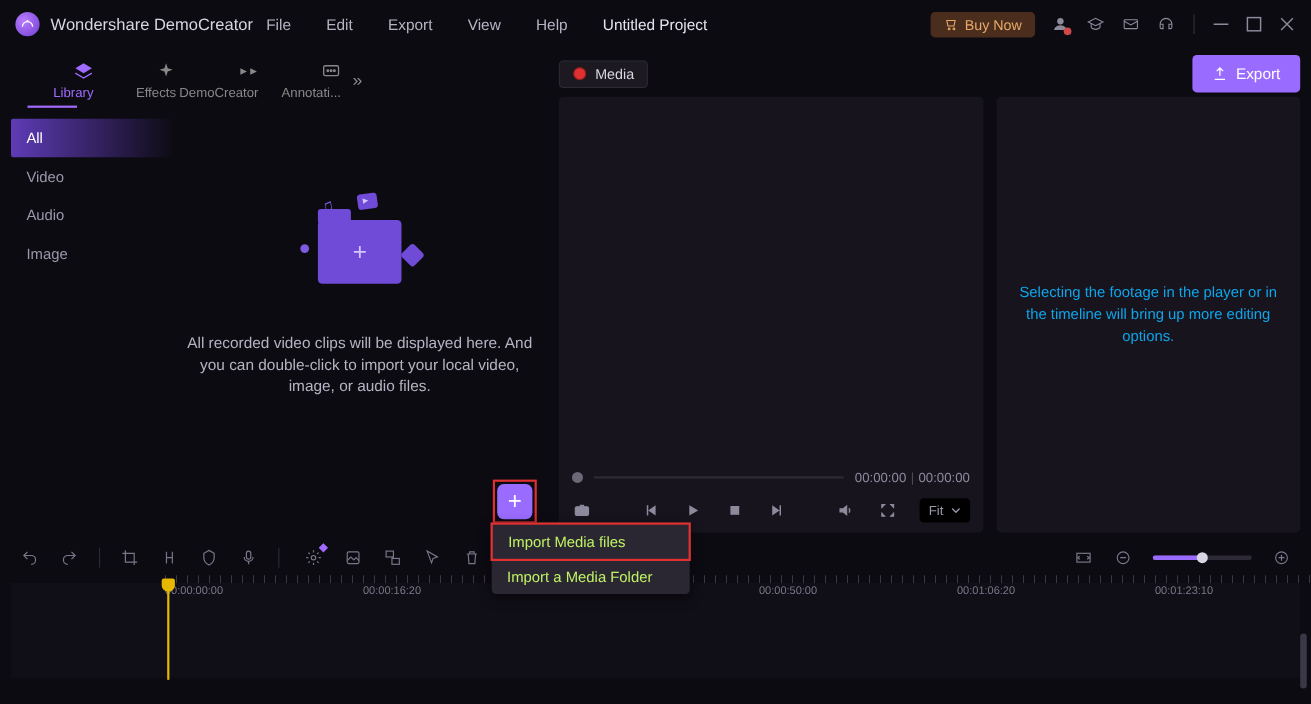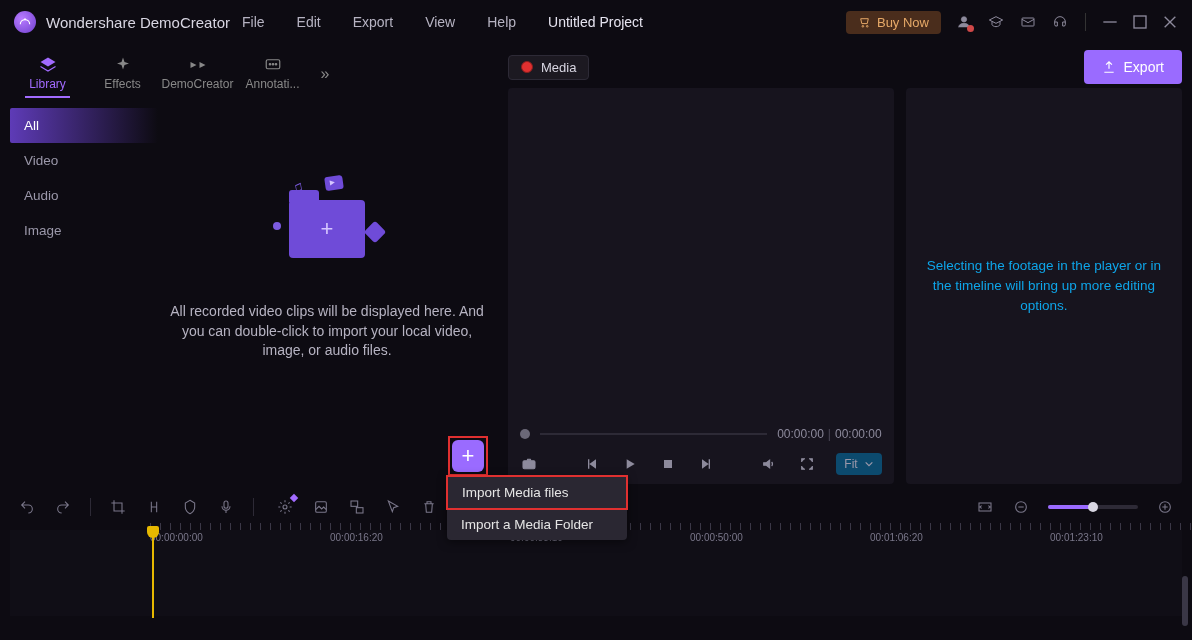--- a/index.html
+++ b/index.html
@@ -21,21 +21,21 @@
 .r-ico svg { width:16px; height:16px; stroke:#8d8a9c; }
 .vdiv { width:1px; height:18px; background:#333; margin:0 2px; }
 .win-btn { width:16px; height:16px; display:flex; align-items:center; justify-content:center; color:#888; }
 
 
 .main { display:flex; height:440px; padding:6px 10px 0; gap:12px; }
 
 
 .leftcol { width:489px; display:flex; flex-direction:column; }
 .tabs-row { display:flex; align-items:center; height:48px; }
-.tab { flex:0 0 auto; width:75px; display:flex; flex-direction:column; align-items:center; justify-content:center; gap:4px; height:48px; font-size:12px; color:#888; cursor:default; position:relative; }
+.tab { flex:0 0 auto; width:75px; display:flex; flex-direction:column; align-items:flex-end; justify-content:center; gap:4px; height:48px; font-size:12px; color:#888; cursor:default; position:relative; }
 .tab.active { color:#a26bff; }
 .tab.active::after { content:""; position:absolute; bottom:0; left:20%; width:60%; height:2px; background:#a26bff; }
 .tab-ico { width:18px; height:16px; display:flex; align-items:center; justify-content:center; }
 .more-tab { width:30px; color:#888; display:flex; align-items:center; justify-content:center; }
 .sfx-tab { margin-left:auto; width:90px; }
 .left-body { flex:1; display:flex; }
 .sidebar { width:148px; padding-top:10px; }
 .side-item { padding:10px 14px; font-size:13.5px; color:#9b98aa; cursor:default; }
 .side-item.active { background:linear-gradient(90deg, #5e3bb7, rgba(94,59,183,0)); color:#fff; border-radius:2px; }
 .media-pane { flex:1; position:relative; display:flex; flex-direction:column; align-items:center; justify-content:flex-start; padding-top:80px; }
@@ -61,31 +61,31 @@
 .viewer { flex:1; }
 .scrub { height:20px; display:flex; align-items:center; padding:0 12px; gap:10px; }
 .scrub-dot { width:10px; height:10px; background:#6b6878; border-radius:50%; }
 .scrub-line { flex:1; height:2px; background:#2d2a36; }
 .timecode { font-size:12px; color:#8d8a9c; display:flex; gap:4px; }
 .timecode .sep { color:#4c4958; }
 .play-controls { height:40px; display:flex; align-items:center; padding:0 12px; gap:20px; }
 .pc-ico { width:18px; height:18px; color:#8d8a9c; display:flex; align-items:center; justify-content:center; cursor:pointer; }
 .pc-ico svg { width:16px; height:16px; fill:#8d8a9c; }
 .pc-spacer { flex:1; }
-.fit-sel { background:#0c4a6e; border-radius:4px; padding:4px 8px; font-size:12px; color:#9b98aa; display:flex; align-items:center; gap:6px; cursor:pointer; }
+.fit-sel { background:#000000; border-radius:4px; padding:4px 8px; font-size:12px; color:#9b98aa; display:flex; align-items:center; gap:6px; cursor:pointer; }
 
 
 .inspector { width:278px; display:flex; flex-direction:column; }
 .export-bar { height:34px; display:flex; justify-content:flex-end; }
 .export-btn { background:#9a6bff; color:#fff; padding:6px 18px; border-radius:4px; font-size:14px; display:flex; align-items:center; gap:8px; cursor:pointer; }
 .inspector-box { flex:1; background:#17141e; border-radius:4px; margin-top:4px; display:flex; align-items:center; justify-content:center; padding:0 18px; text-align:center; font-size:13.5px; color:#0ea5e9; line-height:1.5; }
 
 
 .ctx-menu { position:absolute; left:447px; top:476px; width:180px; background:#2a2732; border-radius:0 0 4px 4px; box-shadow:0 2px 10px rgba(0,0,0,.5); z-index:50; }
-.ctx-item { padding:8px 14px; font-size:13.5px; color:#e5e5e5; cursor:pointer; }
+.ctx-item { padding:8px 14px; font-size:13.5px; color:#bef264; cursor:pointer; }
 .ctx-item.hl { border:2px solid #e03030; margin:-1px; position:relative; z-index:2; background:#2a2732; }
 
 
 .timeline { height:146px; padding:6px 10px 0; }
 .tl-tools { height:34px; display:flex; align-items:center; gap:18px; padding:0 8px; }
 .tl-ico { width:18px; height:18px; display:flex; align-items:center; justify-content:center; color:#7a778a; cursor:pointer; }
 .tl-ico svg { width:16px; height:16px; stroke:#7a778a; fill:none; }
 .tl-vdiv { width:1px; height:18px; background:#2d2a36; }
 .tl-ico.sp { margin-left:4px; position:relative; }
 .tl-ico.sp::after { content:""; position:absolute; right:-3px; top:-3px; width:6px; height:6px; background:#a26bff; transform:rotate(45deg); }

